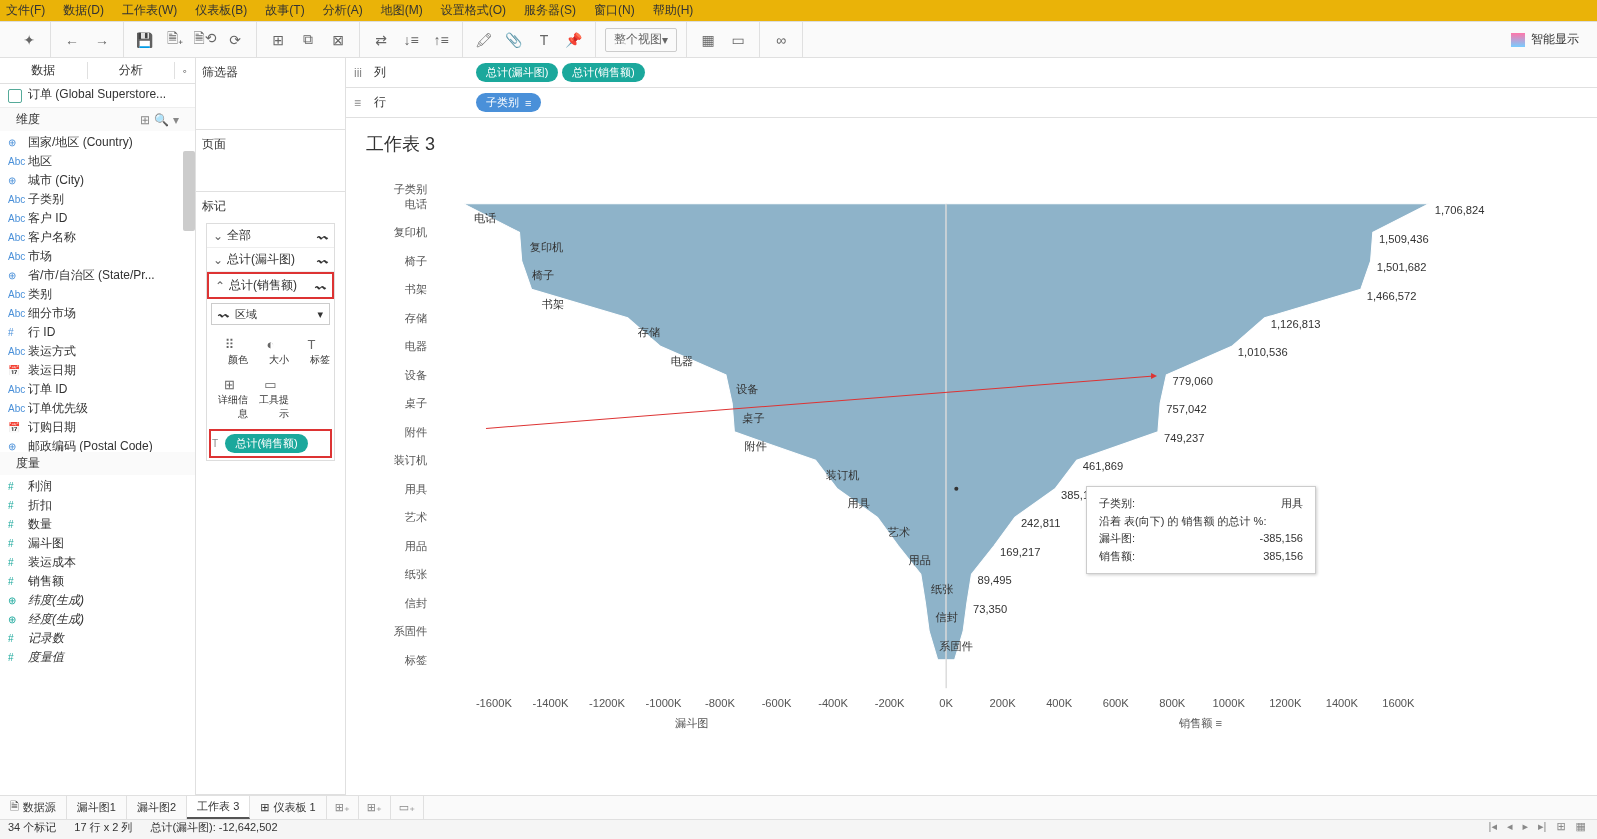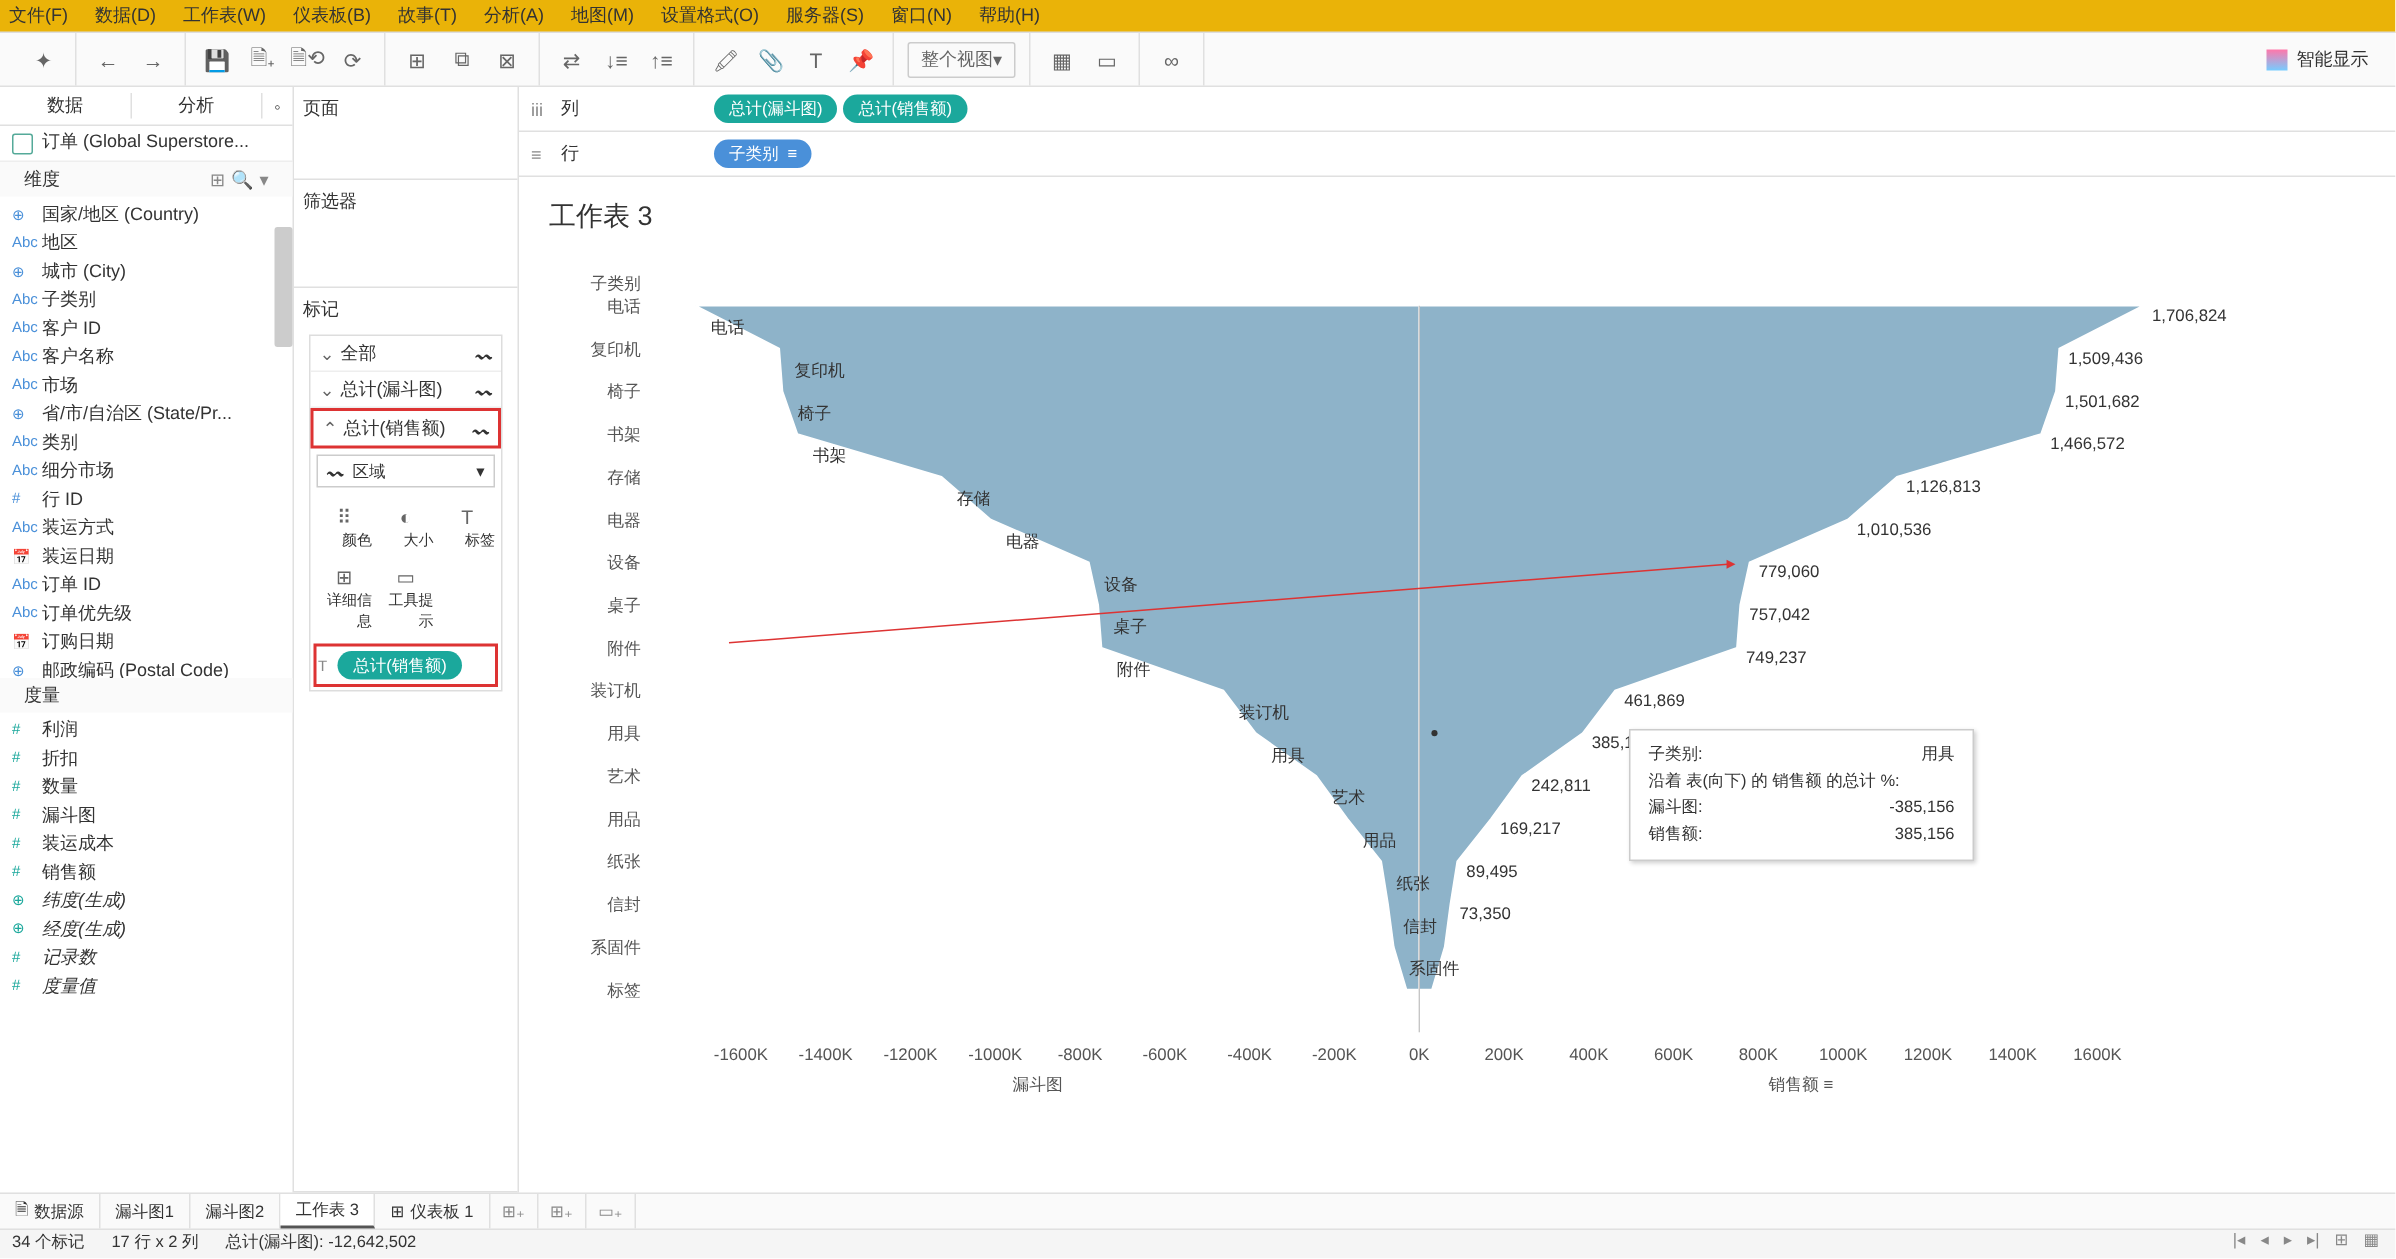--- a/index.html
+++ b/index.html
@@ -267,26 +267,26 @@
         </div>
         <div class="field">
           <span class="field-icon teal">#</span>
           <span class="field-label italic">度量值</span>
         </div>
       </div>
   </div>
 
   <div class="mid-panel">
     <div class="shelf-section">
+        <div class="shelf-title">筛选器</div>
+        <div style="height:40px"></div>
+      </div>
+    <div class="shelf-section">
         <div class="shelf-title">页面</div>
         <div style="height:30px"></div>
-      </div>
-    <div class="shelf-section">
-        <div class="shelf-title">筛选器</div>
-        <div style="height:40px"></div>
       </div>
     <div class="shelf-section" style="flex:1">
       <div class="shelf-title">标记</div>
       <div class="marks-card">
         <div class="marks-row">
             <span class="caret">⌄</span>
             <span>全部</span>
             <span class="line-icon">〰</span>
           </div>
         <div class="marks-row">

